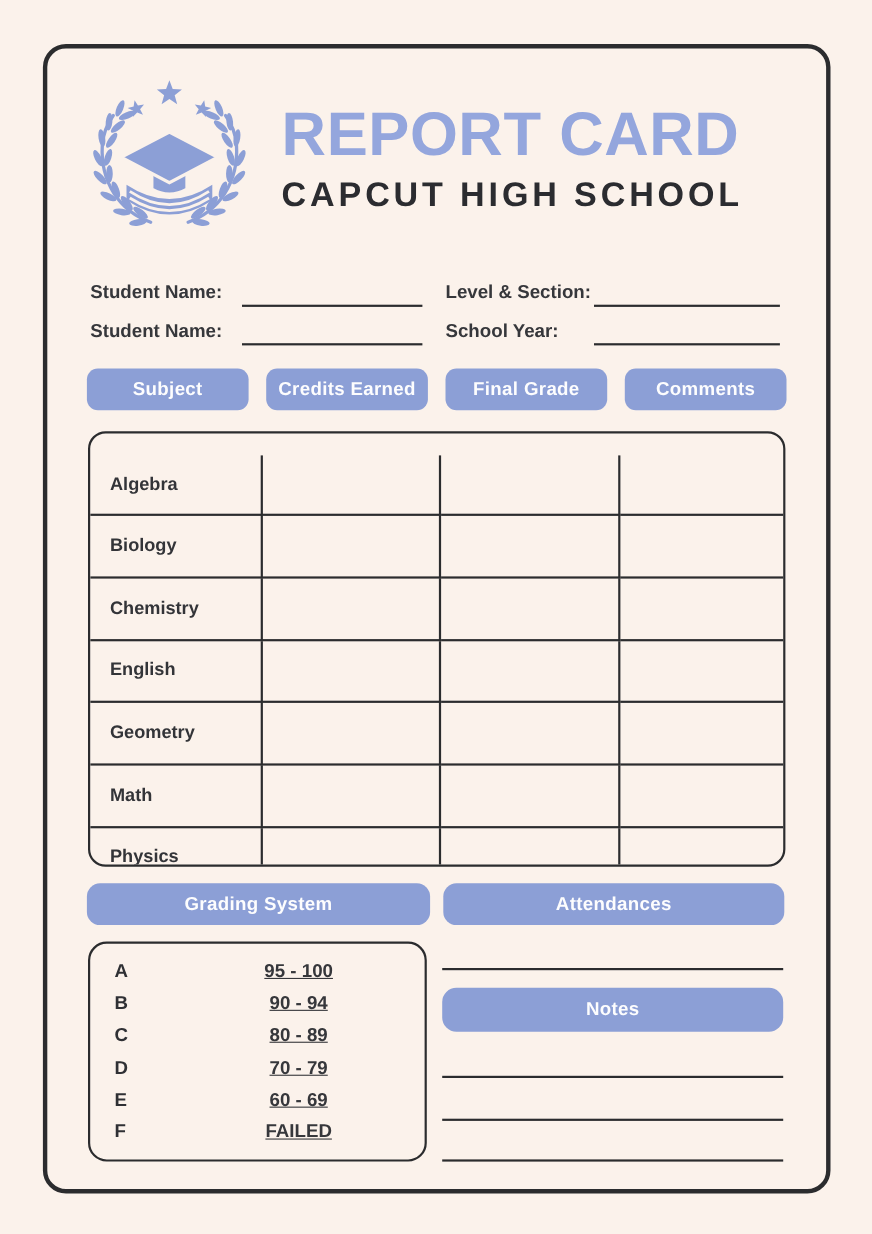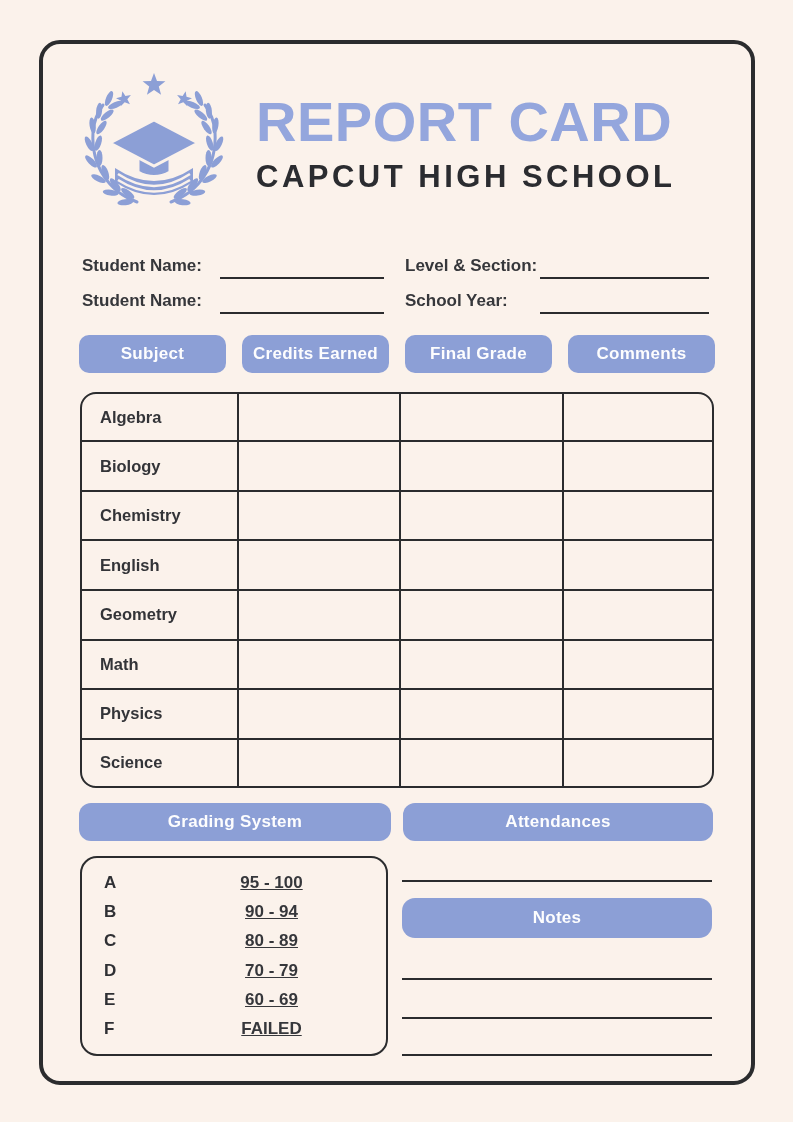--- a/index.html
+++ b/index.html
@@ -56,21 +56,21 @@
   .col-pills { left:36px; top:291px; width:636px; height:38px;
     display:flex; justify-content:space-between; }
   .col-pills .pill { width:147px; height:38px; }
 
   
   .table-frame {
     left:37px; top:348px; width:634px; height:396px;
     border:2.5px solid #2B2C2E; border-radius:16px; overflow:hidden;
     background:#FBF2EB;
   }
-  table.subjects { width:100%; height:100%; border-collapse:collapse; table-layout:fixed; }
+  table.subjects { width:100%; height:100%; border-collapse:collapse; table-layout:fixed;margin-top:20px; }
   table.subjects td { border:2px solid #2B2C2E; }
   table.subjects td:first-child  { border-left:none; }
   table.subjects td:last-child   { border-right:none; }
   table.subjects tr:first-child td { border-top:none; }
   table.subjects tr:last-child td  { border-bottom:none; }
   td.subj {
     padding-left:18px; font-size:16.5px; font-weight:600; color:#333438;
     vertical-align:middle;
   }
 
@@ -205,26 +205,20 @@
           <td></td>
           <td></td>
           <td></td>
         </tr>
         <tr>
           <td class="subj">Physics</td>
           <td></td>
           <td></td>
           <td></td>
         </tr>
-        <tr>
-          <td class="subj">Science</td>
-          <td></td>
-          <td></td>
-          <td></td>
-        </tr>
       </tbody>
     </table>
   </div>
 
   <div class="pill pill-attend">Attendances</div>
   <div class="pill pill-grading">Grading System</div>
 
   <div class="grading-box">
     <div class="grade-row">
       <span class="grade-letter">A</span>

